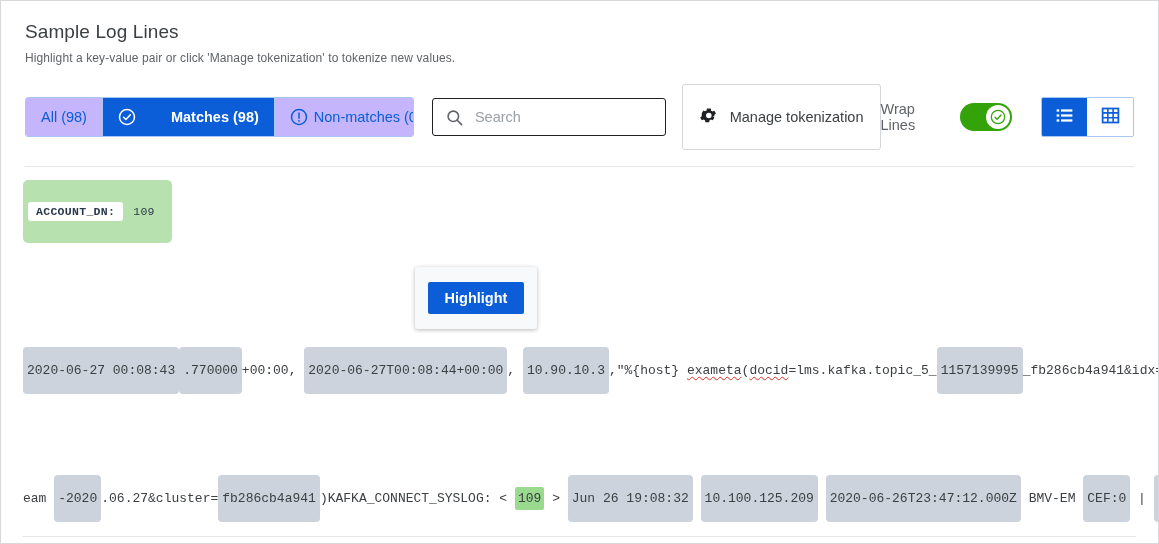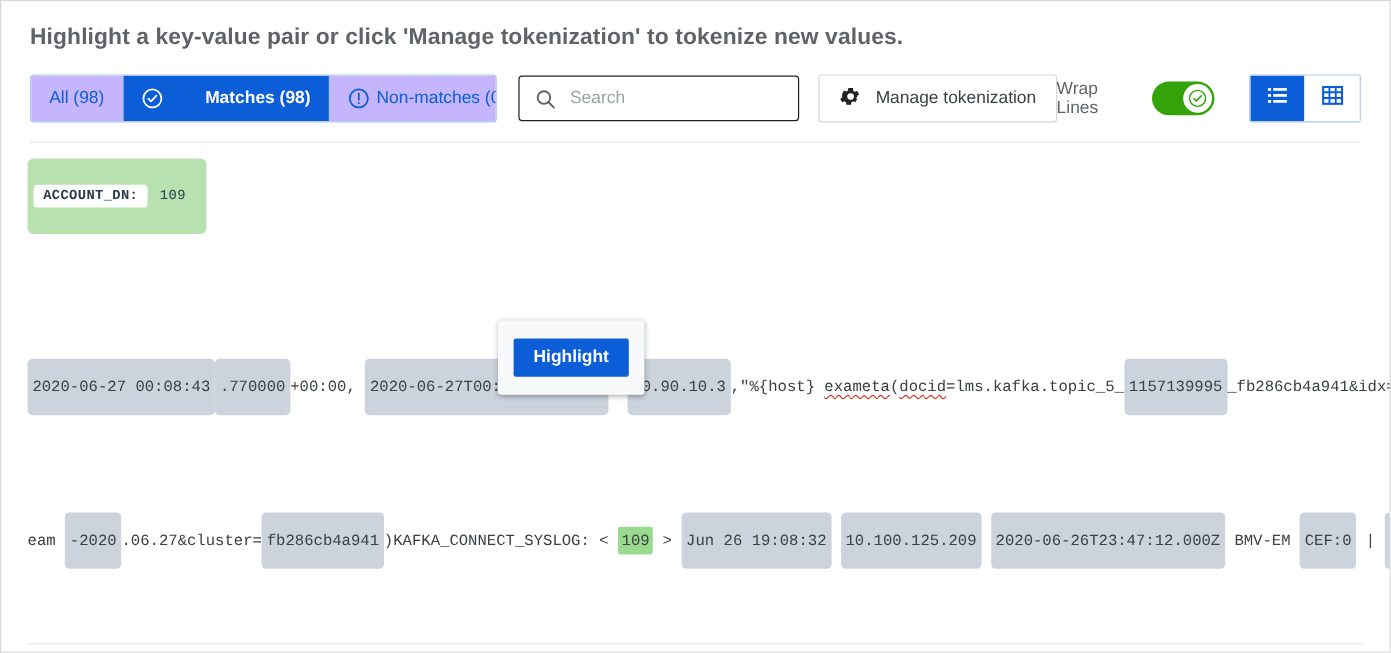--- a/index.html
+++ b/index.html
@@ -26,25 +26,24 @@
     padding: 20px 24px 0 24px;
   }
   .panel-title {
     font-size: 19px;
     color: #3c4043;
     font-weight: 400;
     margin: 0 0 8px 0;
     letter-spacing: .1px;
   }
   .panel-sub {
-    font-size: 19px;
+    font-size: 12px;
     color: #5f6368;
     margin: 0;
     letter-spacing: .1px;
-    font-weight: bold;
   }
 
   
   .toolbar {
     display: flex;
     align-items: center;
     padding: 19px 24px 0 24px;
     gap: 0;
   }
   .seg-group {
@@ -102,21 +101,21 @@
     background: transparent;
   }
   .search-box input::placeholder { color: #9aa0a6; }
 
   .manage-btn {
     margin-left: 16px;
     height: 38px;
     display: flex;
     align-items: center;
     gap: 12px;
-    padding: 0 16px;
+    padding: 13px 16px;
     border: 1px solid #d3d6da;
     border-radius: 3px;
     background: #fff;
     font-size: 14.5px;
     color: #3c4043;
     cursor: pointer;
     white-space: nowrap;
   }
 
   .wrap-wrap {
@@ -266,20 +265,21 @@
     height: 1px;
     background: #e4e6e8;
   }
 </style>
 </head>
 <body>
 
 <div class="screen">
 
   <div class="panel-header">
+    <h1 class="panel-title">Sample Log Lines</h1>
     <p class="panel-sub">Highlight a key-value pair or click 'Manage tokenization' to tokenize new values.</p>
   </div>
 
   <div class="toolbar">
 
     <div class="seg-group">
       <div class="seg">
         <span>All (98)</span>
       </div>
       <div class="seg active">

